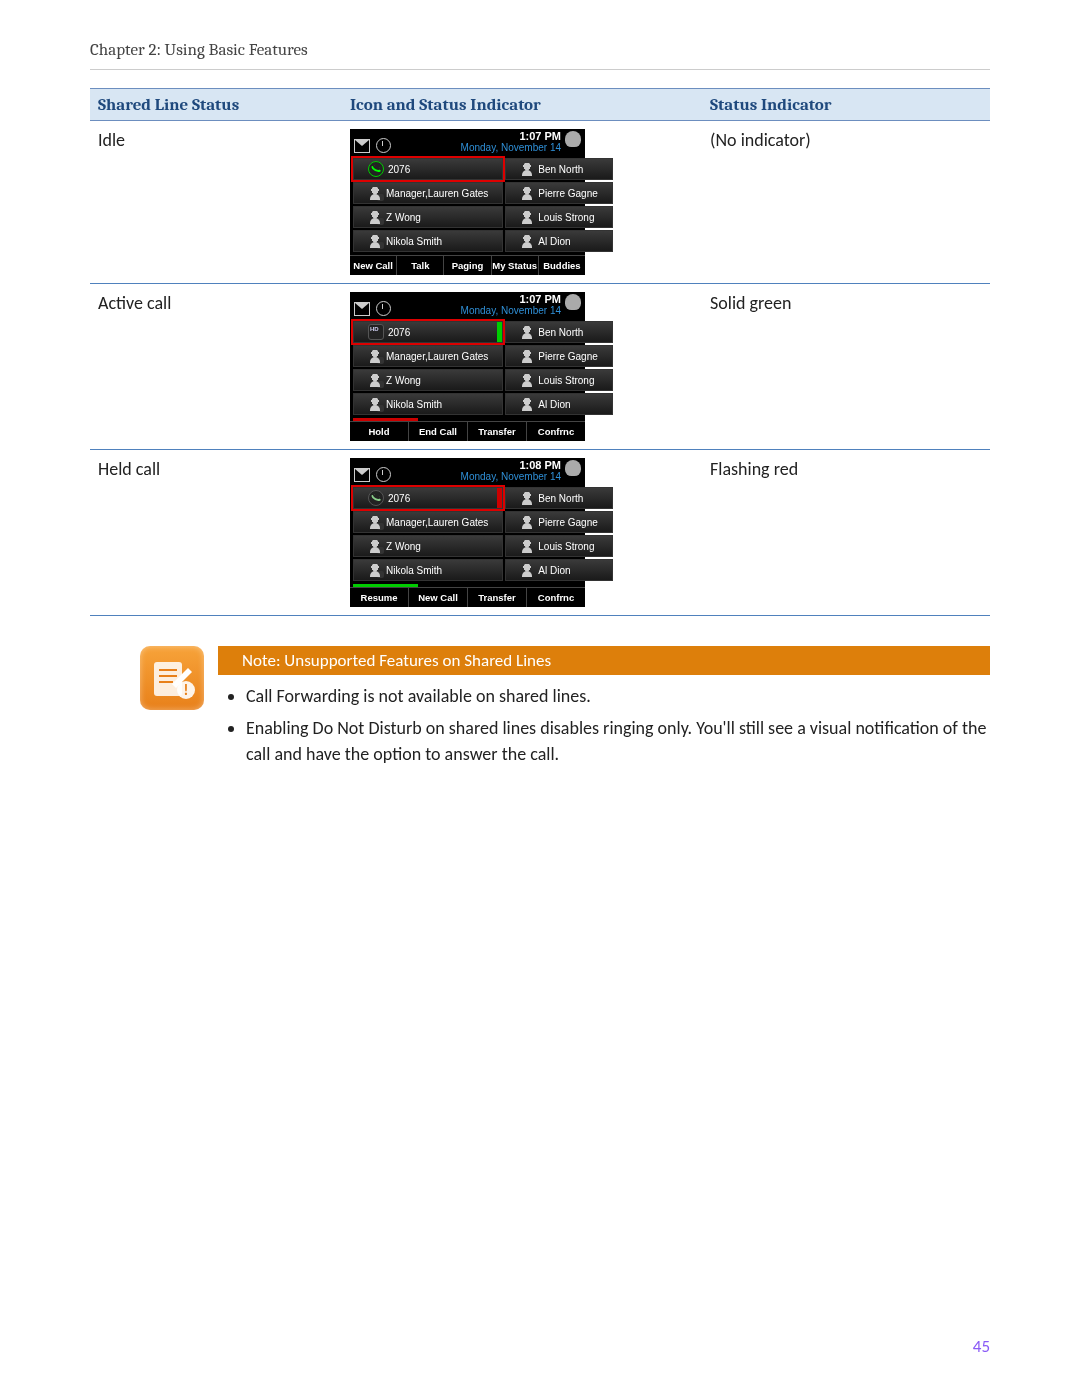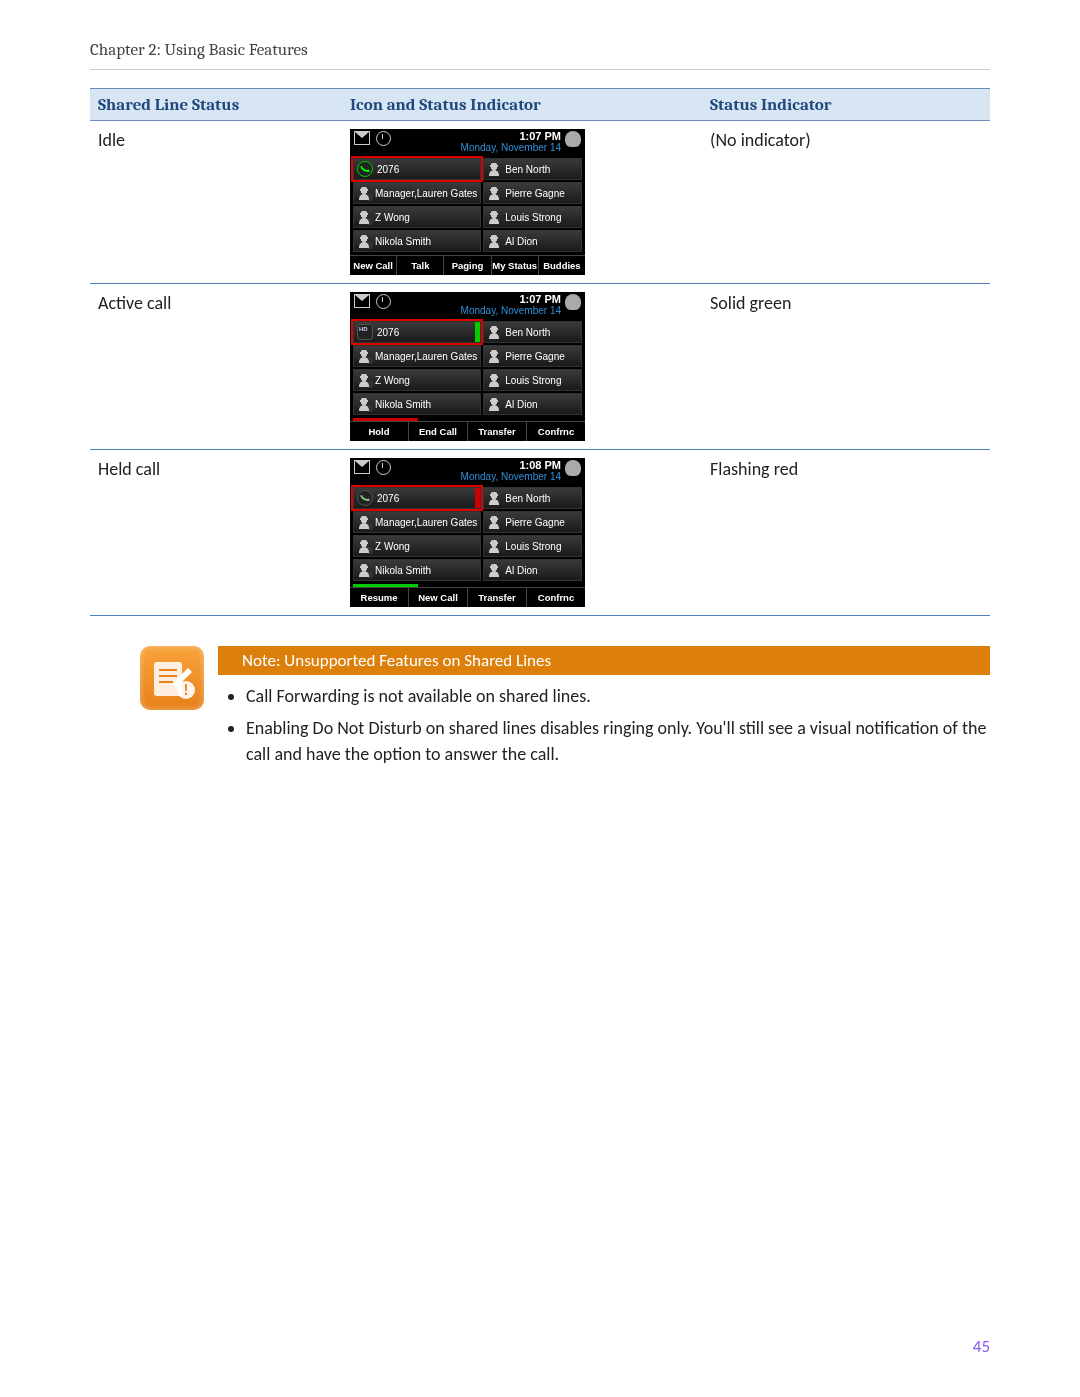--- a/index.html
+++ b/index.html
@@ -7,31 +7,31 @@
   .chapter-head{text-align:left;font-family:"Cambria",Georgia,serif;font-size:17px;color:#444;margin-bottom:10px}
   .hr-thin{border:none;border-top:1px solid #ccc;margin:0 0 18px 0}
   .intro{font-size:19px;line-height:1.4;margin:10px 0 18px 0}
   table.main{width:100%;border-collapse:collapse}
   table.main th{background:#d8e6f3;border-top:1px solid #6c8ebf;border-bottom:1px solid #6c8ebf;text-align:left;font-family:"Cambria",Georgia,serif;font-weight:bold;color:#1f497d;font-size:17px;padding:6px 8px}
   table.main td{border-bottom:1px solid #4f81bd;padding:8px;vertical-align:top;font-size:18px}
   table.main td.col1{width:28%}
   table.main td.col2{width:40%}
   table.main td.col3{width:32%}
   .phone-screen{width:235px;background:#000;color:#fff;font-size:10.5px;font-family:Arial,sans-serif}
-  .ps-top{display:flex;align-items:flex-start;padding:2px 4px}
+  .ps-top{display:flex;align-items:flex-end;padding:2px 4px}
   .ps-envelope{width:14px;height:12px;display:inline-block;position:relative;border:1px solid #ccc;margin-right:6px}
   .ps-envelope:after{content:"";position:absolute;left:0;top:0;width:0;height:0;border-left:7px solid transparent;border-right:7px solid transparent;border-top:6px solid #ccc}
   .ps-clock{width:13px;height:13px;border:1px solid #ccc;border-radius:50%;position:relative;margin-right:6px}
   .ps-clock:after{content:"";position:absolute;left:5px;top:2px;width:1px;height:5px;background:#ccc}
   .ps-dt{flex:1;text-align:right;line-height:1.05}
   .ps-time{color:#fff;font-weight:bold;font-size:11px}
   .ps-date{color:#2f8fd6;font-size:10px}
   .ps-avatar{width:16px;height:16px;background:#aaa;border-radius:50% 50% 40% 40%;margin-left:4px;align-self:flex-start}
   .ps-lines{display:grid;grid-template-columns:1fr 1fr;gap:2px;padding:3px}
-  .ps-cell{background:linear-gradient(#3a3a3a,#1a1a1a);display:flex;align-items:center;padding:3px 3px;height:22px;box-sizing:border-box;border:1px solid #333}
+  .ps-cell{background:linear-gradient(#3a3a3a,#1a1a1a);display:flex;align-items:center;padding:3px 14px;height:22px;box-sizing:border-box;border:1px solid #333}
   .ps-cell.highlight{outline:2px solid #d00}
   .ps-cell.bar-green{position:relative}
   .ps-cell.bar-green:after{content:"";position:absolute;right:0;top:0;bottom:0;width:5px;background:#0c0}
   .ps-cell.bar-red{position:relative}
   .ps-cell.bar-red:after{content:"";position:absolute;right:0;top:0;bottom:0;width:5px;background:#c00}
   .ps-ic{width:14px;height:14px;margin-right:4px;position:relative;flex-shrink:0}
   .ps-ic.phone{border-radius:50%;background:#222;border:1px solid #555}
   .ps-ic.phone:after{content:"";position:absolute;left:3px;top:3px;width:6px;height:6px;border:2px solid #8c8;border-radius:0 0 0 8px;border-top:none;border-right:none;transform:rotate(-20deg)}
   .ps-ic.phone.green{border-color:#0c0}
   .ps-ic.phone.green:after{border-color:#0f0}

